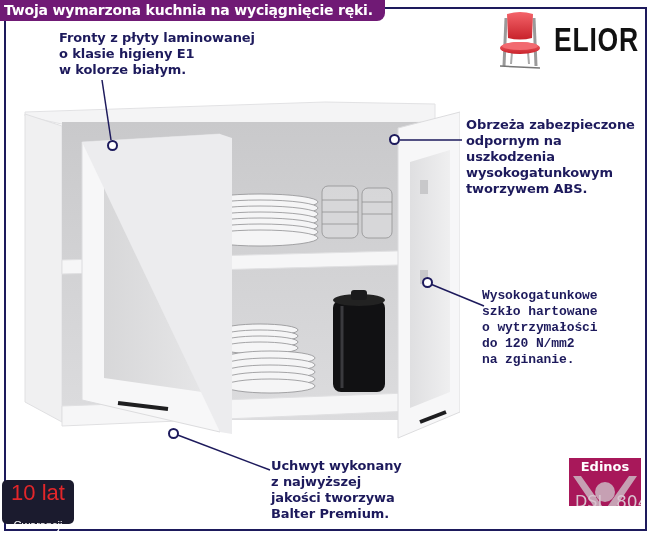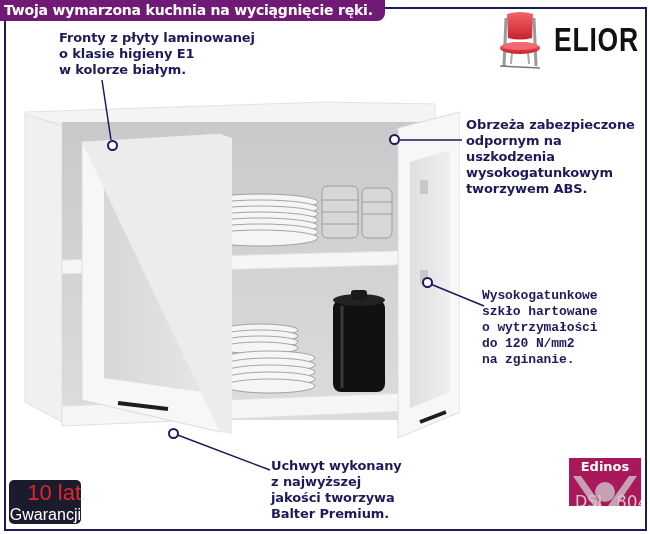--- a/index.html
+++ b/index.html
@@ -6,23 +6,23 @@
   html, body { width: 650px; height: 534px; background: #ffffff; overflow: hidden; }
   body { position: relative; font-family: "DejaVu Sans", sans-serif; }
   .frame-top { position: absolute; left: 380px; top: 7px; width: 267px; height: 2px; background: #1d1a5c; }
   .frame-left { position: absolute; left: 4px; top: 20px; width: 2px; height: 511px; background: #1d1a5c; }
   .frame-right { position: absolute; left: 645px; top: 7px; width: 2px; height: 524px; background: #1d1a5c; }
   .frame-bottom { position: absolute; left: 4px; top: 529px; width: 643px; height: 2px; background: #1d1a5c; }
   .headline { position: absolute; left: 0; top: 0; width: 385px; height: 21px; background: #701a75; border-bottom-right-radius: 8px; color: #fff; font-weight: bold; font-size: 14px; line-height: 20px; padding-left: 4px; white-space: nowrap; letter-spacing: -0.2px; }
   .callout { position: absolute; color: #1d1a5c; font-weight: bold; font-size: 13px; line-height: 16px; white-space: pre; letter-spacing: -0.1px; }
   .logo-elior { position: absolute; left: 492px; top: 8px; width: 150px; height: 62px; text-align: right; }
   .elior-text { position: absolute; left: 62px; top: 14px; font-family: "Liberation Sans", sans-serif; font-weight: bold; font-size: 34px; letter-spacing: 1px; color: #111; transform: scaleX(0.78); transform-origin: left center; line-height: 34px; }
-  .badge-10 { position: absolute; left: 9px; top: 480px; width: 72px; height: 44px; background: #1b1b2e; border-radius: 5px; text-align: right; }
+  .badge-10 { position: absolute; left: 2px; top: 480px; width: 72px; height: 44px; background: #1b1b2e; border-radius: 5px; text-align: center; }
   .badge-10 .big { color: #e3262a; font-family: "Liberation Sans", sans-serif; font-size: 22px; line-height: 22px; padding-top: 2px; display: block; }
-  .badge-10 .small { color: #fff; font-family: "Liberation Sans", sans-serif; font-size: 16px; line-height: 14px; display: block; margin-top: 4px; }
+  .badge-10 .small { color: #fff; font-family: "Liberation Sans", sans-serif; font-size: 11px; line-height: 14px; display: block; margin-top: 14px; }
   .edinos { position: absolute; left: 569px; top: 458px; width: 72px; height: 48px; background: #a8185a; overflow: hidden; }
   .edinos .t1 { position: absolute; left: 0; top: 1px; width: 100%; text-align: center; color: #fff; font-weight: bold; font-size: 13px; line-height: 15px; }
   .edinos .dsi { position: absolute; left: 6px; top: 38px; color: #d8c4cf; font-size: 16px; line-height: 12px; }
   .edinos .n804 { position: absolute; left: 47px; top: 38px; color: #d8c4cf; font-size: 17px; line-height: 12px; }
   .edinos .t2 { position: absolute; left: 16px; top: 52px; width: 100%; text-align: center; color: #fff; font-weight: bold; font-size: 11px; line-height: 13px; }
   .cabinet { position: absolute; left: 20px; top: 92px; width: 440px; height: 360px; }
   .marker { position: absolute; width: 11px; height: 11px; border: 2.5px solid #1d1a5c; border-radius: 50%; background: #fff; }
   svg.lines { position: absolute; left: 0; top: 0; }
 </style>
 </head>

